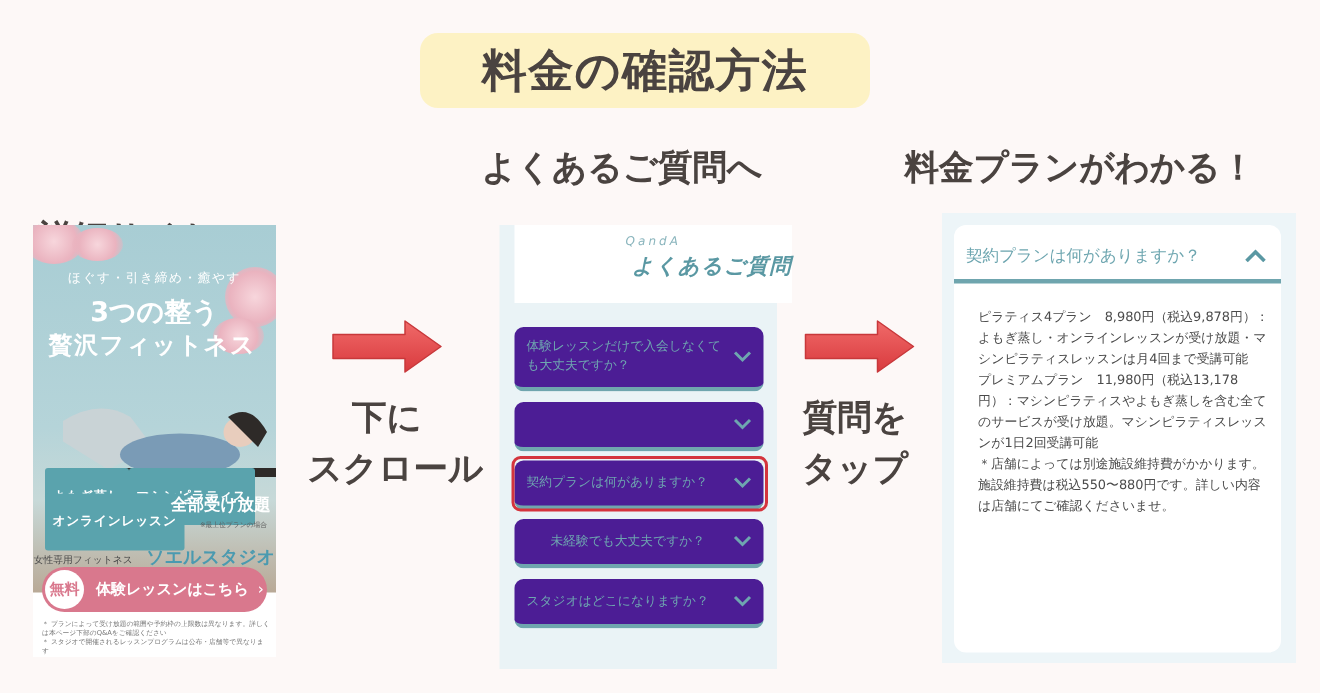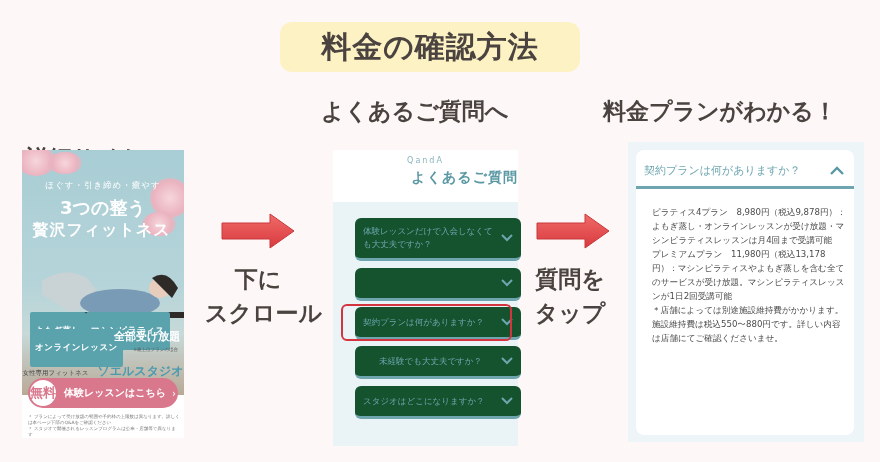--- a/index.html
+++ b/index.html
@@ -51,38 +51,38 @@
   .ad-free-all { position: absolute; left: 92px; top: 179px; color: #fff; font-size: 11px; font-weight: bold; white-space: nowrap; }
   .ad-note-small { position: absolute; right: 6px; top: 197px; font-size: 4.5px; color: #5a5a5a; }
   .ad-brand-row { position: absolute; left: 0; right: 0; top: 210px; text-align: center; white-space: nowrap; }
   .ad-brand-sub { font-size: 6.5px; color: #4a4a4a; margin-right: 4px; }
   .ad-brand-name { font-size: 12px; color: #4a9ab0; font-weight: bold; }
   .ad-cta {
     position: absolute; left: 6px; top: 228px; width: 150px; height: 30px; border-radius: 15px;
     background: #d9788d; display: flex; align-items: center; color: #fff;
   }
   .ad-cta-free {
-    width: 26px; height: 26px; border-radius: 50%; background: #fff; color: #d9788d; font-size: 13px; font-weight: bold;
+    width: 26px; height: 26px; border-radius: 50%; background: #fff; color: #d9788d; font-size: 10px; font-weight: bold;
     display: flex; align-items: center; justify-content: center; margin-left: 2px;
   }
   .ad-cta-label { font-size: 10px; font-weight: bold; margin-left: 8px; white-space: nowrap; }
   .ad-cta-chev { margin-left: 6px; font-size: 10px; }
   .ad-disclaimer { position: absolute; left: 6px; top: 264px; width: 152px; font-size: 4.5px; line-height: 6px; color: #777; }
 
   
   .faq {
     position: absolute; left: 333px; top: 150px; width: 185px; height: 296px;
     background: #eaf3f6;
   }
-  .faq-head { position: absolute; left: 0; top: 0; width: 185px; height: 52px; background: #fff; }
+  .faq-head { position: absolute; left: 10px; top: 0; width: 185px; height: 52px; background: #fff; font-style: italic; }
   .faq-q { position: absolute; left: 0; right: 0; top: 6px; text-align: center; font-size: 8px; color: #8ab5bd; letter-spacing: 2px; }
   .faq-title { position: absolute; left: 0; right: 0; top: 19px; text-align: right; font-size: 14px; font-weight: bold; color: #5a98a3; letter-spacing: 1px; }
   .faq-item {
-    position: absolute; left: 10px; width: 166px; background: #14532d; border-radius: 6px;
-    border-bottom: 3px solid #6fa5ae; display: flex; align-items: center; padding-left: 8px; padding-right: 26px; margin-left: 12px;
+    position: absolute; left: 10px; width: 166px; background: #4c1d95; border-radius: 6px;
+    border-bottom: 3px solid #6fa5ae; display: flex; align-items: center; padding-left: 8px; padding-right: 26px;
   }
   .faq-item-label { font-size: 8.5px; color: #6ea6b0; line-height: 13px; }
   .faq-chev { position: absolute; right: 8px; top: 50%; transform: translateY(-50%); width: 12px; height: 8px; }
   .highlight {
     position: absolute; left: 341px; top: 304px; width: 171px; height: 37px;
     border: 2.5px solid #d4343d; border-radius: 6px;
   }
 
   
   .ans-bg { position: absolute; left: 628px; top: 142px; width: 236px; height: 300px; background: #edf5f8; }

